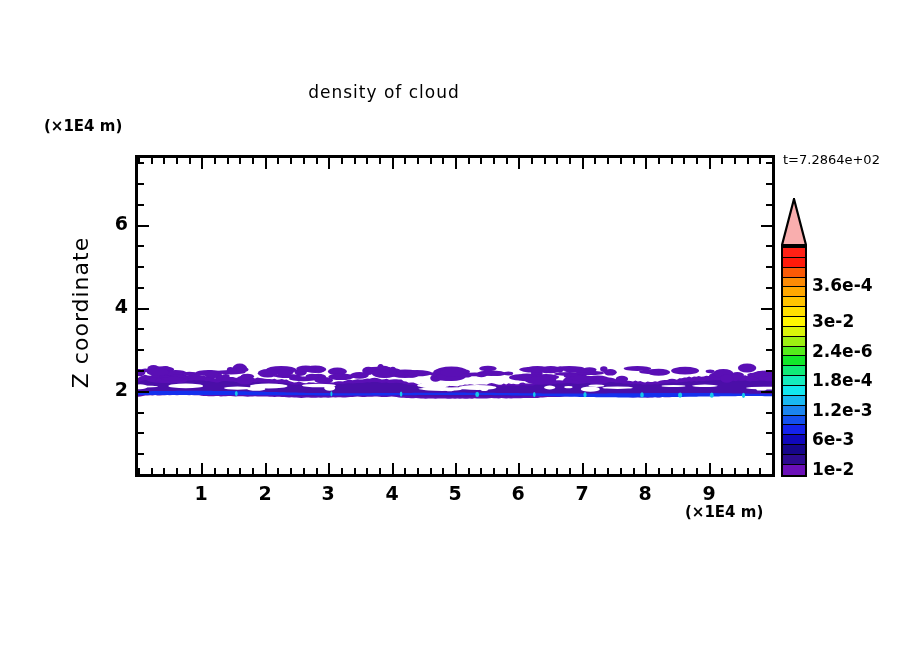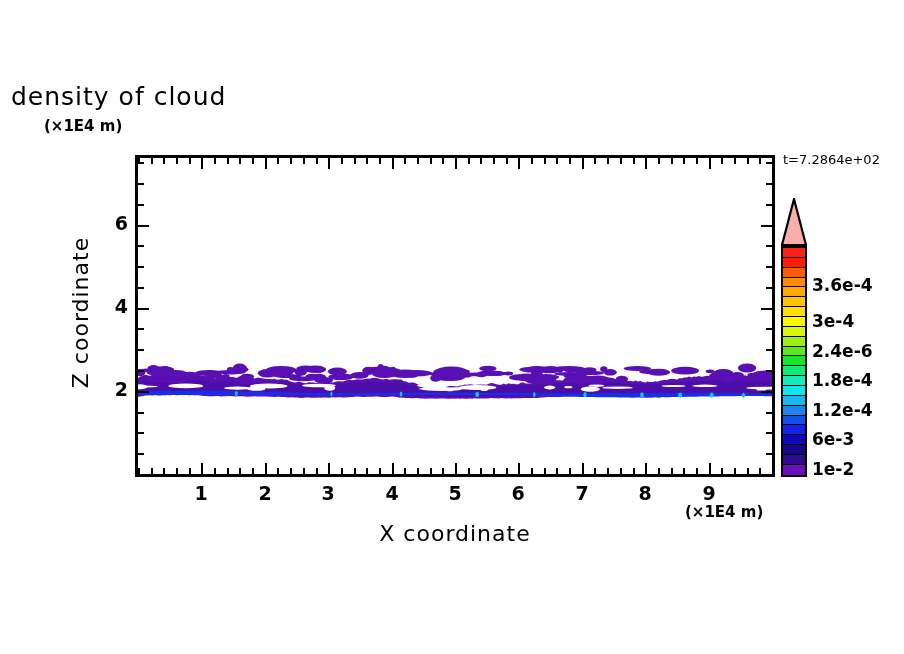--- a/index.html
+++ b/index.html
@@ -5,22 +5,22 @@
   html,body{margin:0;padding:0;background:#ffffff;}
   body{
     width:904px;height:654px;position:relative;overflow:hidden;
     font-family:"DejaVu Sans Mono","Liberation Mono",monospace;
     color:#000;
   }
   .stage{position:absolute;left:0;top:0;width:904px;height:654px;}
 
   
   #chart-title{
-    position:absolute;left:11px;top:82px;width:760px;text-align:left;
-    font-size:25px;letter-spacing:1px;font-weight:400;
+    position:absolute;left:4px;top:82px;width:760px;text-align:center;
+    font-size:17px;letter-spacing:1px;font-weight:400;
     font-family:"DejaVu Sans","Liberation Sans",sans-serif;
   }
   #z-unit-label{
     position:absolute;left:44px;top:117px;font-size:15px;font-weight:bold;
     font-family:"DejaVu Sans","Liberation Sans",sans-serif;
   }
   #x-unit-label{
     position:absolute;left:685px;top:503px;font-size:15px;font-weight:bold;
     font-family:"DejaVu Sans","Liberation Sans",sans-serif;
   }
@@ -71,21 +71,20 @@
 </head>
 <body>
 
 <div class="stage">
 
   <div id="chart-title">density of cloud</div>
 
   <div id="z-unit-label">(×1E4 m)</div>
   <div id="x-unit-label">(×1E4 m)</div>
 
-  <div id="x-axis-title">X coordinate</div>
   <div id="y-axis-title">Z coordinate</div>
 
   <div id="time-stamp">t=7.2864e+02</div>
 
   <div id="plot-frame">
     <div id="plot-inner">
       <svg id="contour-svg" width="634" height="316" viewBox="0 0 634 316" style="position:absolute;left:0;top:0;">
           <path d="M 0.0 220.1 L 2.4 218.6 L 4.9 217.5 L 7.3 216.7 L 9.8 217.6 L 12.2 217.8 L 14.6 216.8 L 17.1 216.5 L 19.5 216.5 L 21.9 216.1 L 24.4 215.7 L 26.8 215.2 L 29.3 214.9 L 31.7 215.3 L 34.1 216.2 L 36.6 216.9 L 39.0 215.8 L 41.5 216.2 L 43.9 215.9 L 46.3 216.2 L 48.8 217.2 L 51.2 217.3 L 53.6 218.0 L 56.1 216.8 L 58.5 217.6 L 61.0 217.1 L 63.4 217.5 L 65.8 217.4 L 68.3 218.5 L 70.7 218.3 L 73.2 219.4 L 75.6 219.9 L 78.0 220.5 L 80.5 220.5 L 82.9 219.2 L 85.3 218.4 L 87.8 218.4 L 90.2 218.7 L 92.7 218.9 L 95.1 219.1 L 97.5 219.8 L 100.0 219.9 L 102.4 220.1 L 104.9 219.8 L 107.3 220.0 L 109.7 219.2 L 112.2 219.2 L 114.6 219.7 L 117.0 220.5 L 119.5 219.6 L 121.9 220.1 L 124.4 220.2 L 126.8 220.7 L 129.2 220.9 L 131.7 220.9 L 134.1 221.2 L 136.6 220.8 L 139.0 221.8 L 141.4 221.6 L 143.9 221.0 L 146.3 221.7 L 148.7 221.4 L 151.2 222.9 L 153.6 223.7 L 156.1 224.4 L 158.5 224.2 L 160.9 223.4 L 163.4 224.3 L 165.8 225.1 L 168.3 225.3 L 170.7 224.2 L 173.1 224.5 L 175.6 224.5 L 178.0 225.1 L 180.4 224.6 L 182.9 225.1 L 185.3 224.2 L 187.8 223.2 L 190.2 223.7 L 192.6 224.3 L 195.1 224.5 L 197.5 223.7 L 200.0 223.3 L 202.4 223.3 L 204.8 223.4 L 207.3 222.8 L 209.7 221.9 L 212.1 221.8 L 214.6 222.2 L 217.0 221.8 L 219.5 221.3 L 221.9 221.4 L 224.3 221.5 L 226.8 220.9 L 229.2 220.4 L 231.7 220.7 L 234.1 219.9 L 236.5 219.8 L 239.0 219.9 L 241.4 220.7 L 243.8 221.6 L 246.3 221.2 L 248.7 220.8 L 251.2 221.8 L 253.6 221.6 L 256.0 221.2 L 258.5 221.2 L 260.9 221.4 L 263.4 221.6 L 265.8 223.2 L 268.2 223.5 L 270.7 224.8 L 273.1 224.4 L 275.5 224.5 L 278.0 225.4 L 280.4 226.5 L 282.9 225.8 L 285.3 226.2 L 287.7 226.7 L 290.2 227.6 L 292.6 227.9 L 295.1 228.6 L 297.5 228.6 L 299.9 228.0 L 302.4 228.7 L 304.8 227.5 L 307.2 227.6 L 309.7 227.5 L 312.1 227.9 L 314.6 228.1 L 317.0 228.2 L 319.4 228.4 L 321.9 227.5 L 324.3 227.6 L 326.8 226.4 L 329.2 226.7 L 331.6 226.2 L 334.1 226.4 L 336.5 227.0 L 338.9 226.7 L 341.4 226.6 L 343.8 226.6 L 346.3 226.5 L 348.7 226.7 L 351.1 225.4 L 353.6 225.1 L 356.0 225.6 L 358.5 226.2 L 360.9 226.7 L 363.3 226.7 L 365.8 225.6 L 368.2 226.4 L 370.6 225.3 L 373.1 226.0 L 375.5 225.8 L 378.0 226.2 L 380.4 226.2 L 382.8 224.8 L 385.3 224.5 L 387.7 225.6 L 390.2 225.6 L 392.6 225.6 L 395.0 225.3 L 397.5 224.0 L 399.9 223.7 L 402.3 224.0 L 404.8 223.9 L 407.2 223.1 L 409.7 223.6 L 412.1 223.8 L 414.5 223.2 L 417.0 223.0 L 419.4 222.3 L 421.9 222.3 L 424.3 222.4 L 426.7 221.8 L 429.2 221.4 L 431.6 221.6 L 434.0 220.9 L 436.5 220.0 L 438.9 220.1 L 441.4 220.6 L 443.8 219.6 L 446.2 218.8 L 448.7 219.4 L 451.1 219.4 L 453.6 219.4 L 456.0 218.9 L 458.4 218.8 L 460.9 219.1 L 463.3 219.8 L 465.7 219.9 L 468.2 220.1 L 470.6 219.5 L 473.1 219.7 L 475.5 220.2 L 477.9 221.2 L 480.4 221.2 L 482.8 221.6 L 485.3 222.8 L 487.7 222.6 L 490.1 222.7 L 492.6 223.1 L 495.0 223.5 L 497.4 222.6 L 499.9 223.4 L 502.3 223.1 L 504.8 224.1 L 507.2 224.4 L 509.6 223.6 L 512.1 224.0 L 514.5 224.1 L 517.0 223.3 L 519.4 223.8 L 521.8 222.8 L 524.3 222.2 L 526.7 221.9 L 529.1 222.0 L 531.6 221.1 L 534.0 220.8 L 536.5 221.1 L 538.9 221.8 L 541.3 220.2 L 543.8 220.2 L 546.2 219.4 L 548.7 219.5 L 551.1 218.6 L 553.5 219.5 L 556.0 218.4 L 558.4 218.8 L 560.8 218.0 L 563.3 218.7 L 565.7 218.6 L 568.2 217.8 L 570.6 217.9 L 573.0 217.6 L 575.5 216.9 L 577.9 216.4 L 580.4 216.1 L 582.8 216.2 L 585.2 217.0 L 587.7 217.8 L 590.1 217.6 L 592.5 218.5 L 595.0 217.9 L 597.4 218.7 L 599.9 217.5 L 602.3 217.8 L 604.7 217.8 L 607.2 217.3 L 609.6 218.3 L 612.1 218.9 L 614.5 218.3 L 616.9 218.4 L 619.4 218.3 L 621.8 217.4 L 624.2 218.0 L 626.7 217.9 L 629.1 218.8 L 631.6 218.8 L 634.0 218.6 L 634.0 237.7 L 631.6 237.8 L 629.1 237.6 L 626.7 237.9 L 624.2 238.0 L 621.8 237.8 L 619.4 237.5 L 616.9 237.5 L 614.5 237.5 L 612.1 237.6 L 609.6 237.8 L 607.2 237.6 L 604.7 237.6 L 602.3 237.5 L 599.9 237.6 L 597.4 237.7 L 595.0 237.7 L 592.5 237.8 L 590.1 237.7 L 587.7 237.4 L 585.2 237.4 L 582.8 237.3 L 580.4 237.3 L 577.9 237.5 L 575.5 237.5 L 573.0 237.5 L 570.6 237.6 L 568.2 237.8 L 565.7 238.0 L 563.3 237.7 L 560.8 238.0 L 558.4 237.9 L 556.0 238.0 L 553.5 238.1 L 551.1 238.1 L 548.7 238.3 L 546.2 238.5 L 543.8 238.7 L 541.3 238.6 L 538.9 238.8 L 536.5 238.7 L 534.0 238.9 L 531.6 239.3 L 529.1 239.3 L 526.7 239.3 L 524.3 239.1 L 521.8 239.5 L 519.4 239.5 L 517.0 239.1 L 514.5 239.4 L 512.1 239.4 L 509.6 239.7 L 507.2 239.5 L 504.8 239.5 L 502.3 239.6 L 499.9 239.3 L 497.4 239.3 L 495.0 239.5 L 492.6 239.3 L 490.1 239.1 L 487.7 239.1 L 485.3 238.7 L 482.8 238.7 L 480.4 238.6 L 477.9 238.4 L 475.5 238.4 L 473.1 238.4 L 470.6 238.5 L 468.2 238.7 L 465.7 238.6 L 463.3 238.4 L 460.9 238.5 L 458.4 238.5 L 456.0 238.3 L 453.6 238.1 L 451.1 238.1 L 448.7 238.3 L 446.2 238.4 L 443.8 238.3 L 441.4 238.1 L 438.9 238.3 L 436.5 238.1 L 434.0 238.2 L 431.6 238.3 L 429.2 238.6 L 426.7 238.6 L 424.3 238.7 L 421.9 239.0 L 419.4 239.0 L 417.0 239.0 L 414.5 239.0 L 412.1 239.0 L 409.7 239.0 L 407.2 239.2 L 404.8 239.5 L 402.3 239.6 L 399.9 240.0 L 397.5 240.0 L 395.0 239.9 L 392.6 239.9 L 390.2 240.1 L 387.7 240.0 L 385.3 240.1 L 382.8 240.3 L 380.4 240.3 L 378.0 240.3 L 375.5 240.2 L 373.1 240.4 L 370.6 240.2 L 368.2 240.4 L 365.8 240.2 L 363.3 240.1 L 360.9 240.4 L 358.5 240.3 L 356.0 240.3 L 353.6 240.1 L 351.1 240.3 L 348.7 240.6 L 346.3 240.6 L 343.8 240.6 L 341.4 240.6 L 338.9 240.6 L 336.5 240.3 L 334.1 240.7 L 331.6 240.5 L 329.2 240.8 L 326.8 240.7 L 324.3 240.6 L 321.9 240.7 L 319.4 240.6 L 317.0 240.8 L 314.6 240.6 L 312.1 240.7 L 309.7 240.8 L 307.2 240.6 L 304.8 240.6 L 302.4 240.6 L 299.9 240.6 L 297.5 240.8 L 295.1 240.6 L 292.6 240.4 L 290.2 240.5 L 287.7 240.7 L 285.3 240.6 L 282.9 240.4 L 280.4 240.3 L 278.0 240.0 L 275.5 240.3 L 273.1 240.2 L 270.7 240.0 L 268.2 240.0 L 265.8 239.8 L 263.4 239.7 L 260.9 239.4 L 258.5 239.1 L 256.0 238.8 L 253.6 238.6 L 251.2 238.7 L 248.7 238.9 L 246.3 238.9 L 243.8 238.9 L 241.4 238.7 L 239.0 238.4 L 236.5 238.6 L 234.1 238.8 L 231.7 238.8 L 229.2 238.8 L 226.8 239.0 L 224.3 238.9 L 221.9 238.7 L 219.5 238.6 L 217.0 238.8 L 214.6 239.1 L 212.1 238.9 L 209.7 239.3 L 207.3 239.4 L 204.8 239.5 L 202.4 239.3 L 200.0 239.3 L 197.5 239.5 L 195.1 239.2 L 192.6 239.4 L 190.2 239.8 L 187.8 239.5 L 185.3 239.6 L 182.9 239.7 L 180.4 239.6 L 178.0 239.7 L 175.6 239.7 L 173.1 239.8 L 170.7 239.6 L 168.3 239.6 L 165.8 239.8 L 163.4 239.9 L 160.9 239.7 L 158.5 239.5 L 156.1 239.6 L 153.6 239.2 L 151.2 239.4 L 148.7 239.2 L 146.3 239.0 L 143.9 239.0 L 141.4 238.8 L 139.0 238.7 L 136.6 238.9 L 134.1 238.8 L 131.7 238.7 L 129.2 238.6 L 126.8 238.4 L 124.4 238.6 L 121.9 238.4 L 119.5 238.5 L 117.0 238.3 L 114.6 238.4 L 112.2 238.4 L 109.7 238.7 L 107.3 238.6 L 104.9 238.3 L 102.4 238.2 L 100.0 238.3 L 97.5 238.4 L 95.1 238.3 L 92.7 238.0 L 90.2 238.1 L 87.8 238.2 L 85.3 238.2 L 82.9 238.4 L 80.5 238.1 L 78.0 238.1 L 75.6 238.2 L 73.2 238.2 L 70.7 238.2 L 68.3 237.9 L 65.8 237.9 L 63.4 237.7 L 61.0 237.3 L 58.5 237.3 L 56.1 237.2 L 53.6 237.1 L 51.2 237.2 L 48.8 237.1 L 46.3 237.0 L 43.9 237.1 L 41.5 237.1 L 39.0 237.2 L 36.6 237.0 L 34.1 237.0 L 31.7 237.2 L 29.3 237.0 L 26.8 237.3 L 24.4 237.3 L 21.9 237.5 L 19.5 237.4 L 17.1 237.1 L 14.6 237.4 L 12.2 237.3 L 9.8 237.4 L 7.3 237.6 L 4.9 237.9 L 2.4 238.4 L 0.0 238.8 Z" fill="#5a0fb5"></path>
           <path d="M 0.0 224.1 L 2.4 223.2 L 4.9 222.6 L 7.3 222.0 L 9.8 222.6 L 12.2 222.7 L 14.6 222.1 L 17.1 221.9 L 19.5 221.9 L 21.9 221.6 L 24.4 221.4 L 26.8 221.1 L 29.3 220.9 L 31.7 221.1 L 34.1 221.7 L 36.6 222.2 L 39.0 221.5 L 41.5 221.8 L 43.9 221.6 L 46.3 221.7 L 48.8 222.3 L 51.2 222.4 L 53.6 222.8 L 56.1 222.1 L 58.5 222.6 L 61.0 222.3 L 63.4 222.5 L 65.8 222.5 L 68.3 223.2 L 70.7 223.0 L 73.2 223.7 L 75.6 224.0 L 78.0 224.4 L 80.5 224.4 L 82.9 223.6 L 85.3 223.1 L 87.8 223.1 L 90.2 223.3 L 92.7 223.4 L 95.1 223.5 L 97.5 224.0 L 100.0 224.0 L 102.4 224.2 L 104.9 223.9 L 107.3 224.1 L 109.7 223.6 L 112.2 223.6 L 114.6 223.9 L 117.0 224.4 L 119.5 223.8 L 121.9 224.1 L 124.4 224.2 L 126.8 224.5 L 129.2 224.6 L 131.7 224.7 L 134.1 224.8 L 136.6 224.6 L 139.0 225.2 L 141.4 225.1 L 143.9 224.7 L 146.3 225.1 L 148.7 224.9 L 151.2 225.9 L 153.6 226.4 L 156.1 226.8 L 158.5 226.7 L 160.9 226.2 L 163.4 226.7 L 165.8 227.2 L 168.3 227.4 L 170.7 226.7 L 173.1 226.9 L 175.6 226.9 L 178.0 227.3 L 180.4 227.0 L 182.9 227.2 L 185.3 226.7 L 187.8 226.1 L 190.2 226.4 L 192.6 226.8 L 195.1 226.9 L 197.5 226.4 L 200.0 226.1 L 202.4 226.1 L 204.8 226.2 L 207.3 225.8 L 209.7 225.2 L 212.1 225.2 L 214.6 225.4 L 217.0 225.2 L 219.5 224.9 L 221.9 225.0 L 224.3 225.0 L 226.8 224.7 L 229.2 224.3 L 231.7 224.5 L 234.1 224.1 L 236.5 224.0 L 239.0 224.0 L 241.4 224.6 L 243.8 225.1 L 246.3 224.8 L 248.7 224.6 L 251.2 225.2 L 253.6 225.1 L 256.0 224.9 L 258.5 224.8 L 260.9 225.0 L 263.4 225.1 L 265.8 226.1 L 268.2 226.2 L 270.7 227.0 L 273.1 226.8 L 275.5 226.9 L 278.0 227.5 L 280.4 228.1 L 282.9 227.7 L 285.3 228.0 L 287.7 228.3 L 290.2 228.8 L 292.6 229.0 L 295.1 229.4 L 297.5 229.4 L 299.9 229.1 L 302.4 229.5 L 304.8 228.7 L 307.2 228.8 L 309.7 228.7 L 312.1 229.0 L 314.6 229.1 L 317.0 229.2 L 319.4 229.3 L 321.9 228.8 L 324.3 228.8 L 326.8 228.1 L 329.2 228.2 L 331.6 227.9 L 334.1 228.0 L 336.5 228.4 L 338.9 228.2 L 341.4 228.2 L 343.8 228.2 L 346.3 228.1 L 348.7 228.2 L 351.1 227.5 L 353.6 227.3 L 356.0 227.6 L 358.5 227.9 L 360.9 228.2 L 363.3 228.2 L 365.8 227.6 L 368.2 228.1 L 370.6 227.4 L 373.1 227.8 L 375.5 227.7 L 378.0 227.9 L 380.4 227.9 L 382.8 227.1 L 385.3 226.9 L 387.7 227.5 L 390.2 227.6 L 392.6 227.6 L 395.0 227.4 L 397.5 226.6 L 399.9 226.4 L 402.3 226.5 L 404.8 226.5 L 407.2 226.0 L 409.7 226.3 L 412.1 226.5 L 414.5 226.1 L 417.0 226.0 L 419.4 225.5 L 421.9 225.5 L 424.3 225.6 L 426.7 225.2 L 429.2 224.9 L 431.6 225.1 L 434.0 224.6 L 436.5 224.1 L 438.9 224.2 L 441.4 224.4 L 443.8 223.9 L 446.2 223.4 L 448.7 223.7 L 451.1 223.7 L 453.6 223.7 L 456.0 223.4 L 458.4 223.4 L 460.9 223.5 L 463.3 224.0 L 465.7 224.0 L 468.2 224.2 L 470.6 223.8 L 473.1 223.9 L 475.5 224.2 L 477.9 224.8 L 480.4 224.8 L 482.8 225.1 L 485.3 225.8 L 487.7 225.7 L 490.1 225.8 L 492.6 226.0 L 495.0 226.2 L 497.4 225.7 L 499.9 226.2 L 502.3 226.0 L 504.8 226.7 L 507.2 226.8 L 509.6 226.3 L 512.1 226.6 L 514.5 226.6 L 517.0 226.2 L 519.4 226.5 L 521.8 225.9 L 524.3 225.4 L 526.7 225.3 L 529.1 225.3 L 531.6 224.8 L 534.0 224.6 L 536.5 224.8 L 538.9 225.2 L 541.3 224.2 L 543.8 224.2 L 546.2 223.7 L 548.7 223.8 L 551.1 223.2 L 553.5 223.8 L 556.0 223.1 L 558.4 223.4 L 560.8 222.9 L 563.3 223.3 L 565.7 223.2 L 568.2 222.7 L 570.6 222.8 L 573.0 222.6 L 575.5 222.2 L 577.9 221.9 L 580.4 221.6 L 582.8 221.7 L 585.2 222.2 L 587.7 222.7 L 590.1 222.6 L 592.5 223.2 L 595.0 222.8 L 597.4 223.3 L 599.9 222.6 L 602.3 222.7 L 604.7 222.7 L 607.2 222.4 L 609.6 223.1 L 612.1 223.4 L 614.5 223.0 L 616.9 223.1 L 619.4 223.0 L 621.8 222.5 L 624.2 222.8 L 626.7 222.8 L 629.1 223.3 L 631.6 223.3 L 634.0 223.2 L 634.0 236.3 L 631.6 236.4 L 629.1 236.2 L 626.7 236.5 L 624.2 236.5 L 621.8 236.4 L 619.4 236.2 L 616.9 236.1 L 614.5 236.2 L 612.1 236.2 L 609.6 236.4 L 607.2 236.3 L 604.7 236.3 L 602.3 236.1 L 599.9 236.2 L 597.4 236.3 L 595.0 236.4 L 592.5 236.4 L 590.1 236.3 L 587.7 236.0 L 585.2 236.1 L 582.8 236.0 L 580.4 236.0 L 577.9 236.1 L 575.5 236.2 L 573.0 236.2 L 570.6 236.2 L 568.2 236.4 L 565.7 236.5 L 563.3 236.3 L 560.8 236.6 L 558.4 236.5 L 556.0 236.6 L 553.5 236.6 L 551.1 236.6 L 548.7 236.8 L 546.2 237.0 L 543.8 237.1 L 541.3 237.0 L 538.9 237.2 L 536.5 237.1 L 534.0 237.3 L 531.6 237.6 L 529.1 237.6 L 526.7 237.6 L 524.3 237.5 L 521.8 237.7 L 519.4 237.7 L 517.0 237.5 L 514.5 237.6 L 512.1 237.7 L 509.6 237.9 L 507.2 237.8 L 504.8 237.8 L 502.3 237.8 L 499.9 237.6 L 497.4 237.6 L 495.0 237.7 L 492.6 237.6 L 490.1 237.4 L 487.7 237.4 L 485.3 237.1 L 482.8 237.2 L 480.4 237.0 L 477.9 236.9 L 475.5 236.9 L 473.1 236.8 L 470.6 237.0 L 468.2 237.1 L 465.7 237.0 L 463.3 236.9 L 460.9 237.0 L 458.4 236.9 L 456.0 236.8 L 453.6 236.6 L 451.1 236.6 L 448.7 236.8 L 446.2 236.9 L 443.8 236.8 L 441.4 236.7 L 438.9 236.8 L 436.5 236.6 L 434.0 236.7 L 431.6 236.8 L 429.2 237.1 L 426.7 237.0 L 424.3 237.1 L 421.9 237.4 L 419.4 237.4 L 417.0 237.4 L 414.5 237.3 L 412.1 237.4 L 409.7 237.4 L 407.2 237.5 L 404.8 237.7 L 402.3 237.9 L 399.9 238.1 L 397.5 238.1 L 395.0 238.1 L 392.6 238.1 L 390.2 238.2 L 387.7 238.2 L 385.3 238.2 L 382.8 238.4 L 380.4 238.4 L 378.0 238.4 L 375.5 238.3 L 373.1 238.5 L 370.6 238.3 L 368.2 238.5 L 365.8 238.3 L 363.3 238.2 L 360.9 238.5 L 358.5 238.4 L 356.0 238.4 L 353.6 238.2 L 351.1 238.4 L 348.7 238.6 L 346.3 238.7 L 343.8 238.6 L 341.4 238.6 L 338.9 238.6 L 336.5 238.4 L 334.1 238.7 L 331.6 238.6 L 329.2 238.8 L 326.8 238.7 L 324.3 238.6 L 321.9 238.7 L 319.4 238.6 L 317.0 238.8 L 314.6 238.6 L 312.1 238.7 L 309.7 238.8 L 307.2 238.6 L 304.8 238.6 L 302.4 238.6 L 299.9 238.7 L 297.5 238.8 L 295.1 238.6 L 292.6 238.5 L 290.2 238.5 L 287.7 238.7 L 285.3 238.6 L 282.9 238.5 L 280.4 238.4 L 278.0 238.2 L 275.5 238.4 L 273.1 238.3 L 270.7 238.2 L 268.2 238.1 L 265.8 238.0 L 263.4 237.9 L 260.9 237.7 L 258.5 237.4 L 256.0 237.2 L 253.6 237.0 L 251.2 237.1 L 248.7 237.3 L 246.3 237.3 L 243.8 237.2 L 241.4 237.1 L 239.0 236.8 L 236.5 237.0 L 234.1 237.2 L 231.7 237.2 L 229.2 237.2 L 226.8 237.3 L 224.3 237.2 L 221.9 237.1 L 219.5 237.0 L 217.0 237.2 L 214.6 237.4 L 212.1 237.3 L 209.7 237.6 L 207.3 237.7 L 204.8 237.7 L 202.4 237.6 L 200.0 237.6 L 197.5 237.8 L 195.1 237.6 L 192.6 237.7 L 190.2 238.0 L 187.8 237.7 L 185.3 237.8 L 182.9 237.9 L 180.4 237.8 L 178.0 237.9 L 175.6 237.9 L 173.1 238.0 L 170.7 237.8 L 168.3 237.8 L 165.8 238.0 L 163.4 238.1 L 160.9 237.9 L 158.5 237.8 L 156.1 237.8 L 153.6 237.5 L 151.2 237.6 L 148.7 237.5 L 146.3 237.4 L 143.9 237.3 L 141.4 237.2 L 139.0 237.1 L 136.6 237.3 L 134.1 237.2 L 131.7 237.1 L 129.2 237.0 L 126.8 236.9 L 124.4 237.0 L 121.9 236.8 L 119.5 237.0 L 117.0 236.8 L 114.6 236.9 L 112.2 236.9 L 109.7 237.1 L 107.3 237.0 L 104.9 236.8 L 102.4 236.7 L 100.0 236.8 L 97.5 236.9 L 95.1 236.8 L 92.7 236.6 L 90.2 236.6 L 87.8 236.7 L 85.3 236.7 L 82.9 236.8 L 80.5 236.6 L 78.0 236.6 L 75.6 236.7 L 73.2 236.7 L 70.7 236.7 L 68.3 236.5 L 65.8 236.4 L 63.4 236.3 L 61.0 236.0 L 58.5 236.0 L 56.1 235.9 L 53.6 235.9 L 51.2 235.9 L 48.8 235.8 L 46.3 235.8 L 43.9 235.8 L 41.5 235.8 L 39.0 235.9 L 36.6 235.8 L 34.1 235.7 L 31.7 235.9 L 29.3 235.8 L 26.8 236.0 L 24.4 236.0 L 21.9 236.1 L 19.5 236.0 L 17.1 235.9 L 14.6 236.1 L 12.2 236.0 L 9.8 236.1 L 7.3 236.2 L 4.9 236.5 L 2.4 236.9 L 0.0 237.2 Z" fill="#4b0ea8"></path>
           <path d="M 0.0 233.4 L 2.4 233.3 L 4.9 233.3 L 7.3 233.2 L 9.8 233.2 L 12.2 233.2 L 14.6 233.1 L 17.1 233.1 L 19.5 233.1 L 21.9 233.0 L 24.4 233.0 L 26.8 233.0 L 29.3 232.9 L 31.7 232.9 L 34.1 232.9 L 36.6 232.9 L 39.0 232.8 L 41.5 232.8 L 43.9 232.8 L 46.3 232.8 L 48.8 232.8 L 51.2 232.8 L 53.6 232.8 L 56.1 232.8 L 58.5 232.8 L 61.0 232.8 L 63.4 232.8 L 65.8 232.8 L 68.3 232.8 L 70.7 232.8 L 73.2 232.8 L 75.6 232.9 L 78.0 232.9 L 80.5 232.9 L 82.9 232.9 L 85.3 233.0 L 87.8 233.0 L 90.2 233.0 L 92.7 233.1 L 95.1 233.1 L 97.5 233.2 L 100.0 233.2 L 102.4 233.2 L 104.9 233.3 L 107.3 233.3 L 109.7 233.4 L 112.2 233.4 L 114.6 233.5 L 117.0 233.6 L 119.5 233.6 L 121.9 233.7 L 124.4 233.7 L 126.8 233.8 L 129.2 233.9 L 131.7 233.9 L 134.1 234.0 L 136.6 234.1 L 139.0 234.1 L 141.4 234.2 L 143.9 234.3 L 146.3 234.3 L 148.7 234.4 L 151.2 234.5 L 153.6 234.5 L 156.1 234.6 L 158.5 234.6 L 160.9 234.7 L 163.4 234.8 L 165.8 234.8 L 168.3 234.9 L 170.7 235.0 L 173.1 235.0 L 175.6 235.0 L 178.0 235.0 L 180.4 235.1 L 182.9 235.1 L 185.3 235.1 L 187.8 235.1 L 190.2 235.1 L 192.6 235.2 L 195.1 235.2 L 197.5 235.2 L 200.0 235.2 L 202.4 235.2 L 204.8 235.2 L 207.3 235.2 L 209.7 235.2 L 212.1 235.2 L 214.6 235.2 L 217.0 235.2 L 219.5 235.2 L 221.9 235.2 L 224.3 235.2 L 226.8 235.2 L 229.2 235.2 L 231.7 235.2 L 234.1 235.1 L 236.5 235.1 L 239.0 235.1 L 241.4 235.1 L 243.8 235.1 L 246.3 235.1 L 248.7 235.1 L 251.2 235.0 L 253.6 235.0 L 256.0 235.0 L 258.5 235.0 L 260.9 235.0 L 263.4 234.9 L 265.8 234.9 L 268.2 234.9 L 270.7 234.9 L 273.1 234.9 L 275.5 234.8 L 278.0 234.8 L 280.4 234.8 L 282.9 234.8 L 285.3 234.8 L 287.7 234.8 L 290.2 234.7 L 292.6 234.7 L 295.1 234.7 L 297.5 234.7 L 299.9 234.7 L 302.4 234.7 L 304.8 234.7 L 307.2 234.7 L 309.7 234.7 L 312.1 234.6 L 314.6 234.6 L 317.0 234.6 L 319.4 234.6 L 321.9 234.6 L 324.3 234.6 L 326.8 234.6 L 329.2 234.7 L 331.6 234.7 L 334.1 234.7 L 336.5 234.7 L 338.9 234.7 L 341.4 234.7 L 343.8 234.7 L 346.3 234.7 L 348.7 234.8 L 351.1 234.8 L 353.6 234.8 L 356.0 234.8 L 358.5 234.9 L 360.9 234.9 L 363.3 234.9 L 365.8 234.9 L 368.2 235.0 L 370.6 235.0 L 373.1 235.0 L 375.5 235.1 L 378.0 235.1 L 380.4 235.1 L 382.8 235.2 L 385.3 235.2 L 387.7 235.2 L 390.2 235.3 L 392.6 235.3 L 395.0 235.3 L 397.5 235.3 L 399.9 235.3 L 402.3 235.3 L 404.8 235.4 L 407.2 235.4 L 409.7 235.4 L 412.1 235.4 L 414.5 235.4 L 417.0 235.4 L 419.4 235.4 L 421.9 235.4 L 424.3 235.4 L 426.7 235.4 L 429.2 235.4 L 431.6 235.4 L 434.0 235.4 L 436.5 235.4 L 438.9 235.4 L 441.4 235.4 L 443.8 235.4 L 446.2 235.4 L 448.7 235.4 L 451.1 235.4 L 453.6 235.4 L 456.0 235.4 L 458.4 235.4 L 460.9 235.4 L 463.3 235.4 L 465.7 235.4 L 468.2 235.4 L 470.6 235.3 L 473.1 235.3 L 475.5 235.3 L 477.9 235.3 L 480.4 235.3 L 482.8 235.3 L 485.3 235.3 L 487.7 235.3 L 490.1 235.2 L 492.6 235.2 L 495.0 235.2 L 497.4 235.2 L 499.9 235.2 L 502.3 235.2 L 504.8 235.2 L 507.2 235.1 L 509.6 235.1 L 512.1 235.1 L 514.5 235.1 L 517.0 235.1 L 519.4 235.1 L 521.8 235.1 L 524.3 235.1 L 526.7 235.0 L 529.1 235.0 L 531.6 235.0 L 534.0 235.0 L 536.5 235.0 L 538.9 235.0 L 541.3 235.0 L 543.8 235.0 L 546.2 235.0 L 548.7 235.0 L 551.1 235.0 L 553.5 235.0 L 556.0 235.0 L 558.4 235.0 L 560.8 235.0 L 563.3 235.0 L 565.7 235.1 L 568.2 235.1 L 570.6 235.1 L 573.0 235.1 L 575.5 235.1 L 577.9 235.1 L 580.4 235.2 L 582.8 235.2 L 585.2 235.2 L 587.7 235.3 L 590.1 235.3 L 592.5 235.3 L 595.0 235.4 L 597.4 235.4 L 599.9 235.4 L 602.3 235.5 L 604.7 235.5 L 607.2 235.6 L 609.6 235.6 L 612.1 235.7 L 614.5 235.7 L 616.9 235.7 L 619.4 235.8 L 621.8 235.8 L 624.2 235.8 L 626.7 235.8 L 629.1 235.9 L 631.6 235.9 L 634.0 235.9 L 634.0 238.3 L 631.6 238.2 L 629.1 238.2 L 626.7 238.2 L 624.2 238.1 L 621.8 238.1 L 619.4 238.1 L 616.9 238.1 L 614.5 238.1 L 612.1 238.1 L 609.6 238.1 L 607.2 238.1 L 604.7 238.1 L 602.3 238.1 L 599.9 238.1 L 597.4 238.2 L 595.0 238.2 L 592.5 238.2 L 590.1 238.2 L 587.7 238.3 L 585.2 238.3 L 582.8 238.3 L 580.4 238.4 L 577.9 238.4 L 575.5 238.4 L 573.0 238.5 L 570.6 238.5 L 568.2 238.5 L 565.7 238.6 L 563.3 238.6 L 560.8 238.6 L 558.4 238.7 L 556.0 238.7 L 553.5 238.7 L 551.1 238.8 L 548.7 238.8 L 546.2 238.8 L 543.8 238.9 L 541.3 238.9 L 538.9 239.0 L 536.5 239.0 L 534.0 239.0 L 531.6 239.1 L 529.1 239.1 L 526.7 239.1 L 524.3 239.1 L 521.8 239.2 L 519.4 239.2 L 517.0 239.2 L 514.5 239.2 L 512.1 239.3 L 509.6 239.3 L 507.2 239.3 L 504.8 239.3 L 502.3 239.3 L 499.9 239.3 L 497.4 239.4 L 495.0 239.4 L 492.6 239.4 L 490.1 239.4 L 487.7 239.4 L 485.3 239.4 L 482.8 239.4 L 480.4 239.4 L 477.9 239.3 L 475.5 239.3 L 473.1 239.3 L 470.6 239.3 L 468.2 239.3 L 465.7 239.3 L 463.3 239.2 L 460.9 239.2 L 458.4 239.2 L 456.0 239.1 L 453.6 239.1 L 451.1 239.1 L 448.7 239.0 L 446.2 239.0 L 443.8 238.9 L 441.4 238.9 L 438.9 238.8 L 436.5 238.8 L 434.0 238.7 L 431.6 238.7 L 429.2 238.6 L 426.7 238.6 L 424.3 238.5 L 421.9 238.4 L 419.4 238.4 L 417.0 238.3 L 414.5 238.2 L 412.1 238.2 L 409.7 238.1 L 407.2 238.0 L 404.8 238.0 L 402.3 237.9 L 399.9 237.8 L 397.5 237.8 L 395.0 237.7 L 392.6 237.6 L 390.2 237.6 L 387.7 237.6 L 385.3 237.5 L 382.8 237.5 L 380.4 237.5 L 378.0 237.4 L 375.5 237.4 L 373.1 237.4 L 370.6 237.3 L 368.2 237.3 L 365.8 237.3 L 363.3 237.2 L 360.9 237.2 L 358.5 237.2 L 356.0 237.2 L 353.6 237.1 L 351.1 237.1 L 348.7 237.1 L 346.3 237.1 L 343.8 237.1 L 341.4 237.0 L 338.9 237.0 L 336.5 237.0 L 334.1 237.0 L 331.6 237.0 L 329.2 237.0 L 326.8 237.0 L 324.3 237.0 L 321.9 237.0 L 319.4 237.0 L 317.0 237.0 L 314.6 237.0 L 312.1 237.0 L 309.7 237.0 L 307.2 237.0 L 304.8 237.0 L 302.4 237.0 L 299.9 237.0 L 297.5 237.0 L 295.1 237.0 L 292.6 237.1 L 290.2 237.1 L 287.7 237.1 L 285.3 237.1 L 282.9 237.1 L 280.4 237.1 L 278.0 237.2 L 275.5 237.2 L 273.1 237.2 L 270.7 237.2 L 268.2 237.2 L 265.8 237.2 L 263.4 237.3 L 260.9 237.3 L 258.5 237.3 L 256.0 237.3 L 253.6 237.3 L 251.2 237.4 L 248.7 237.4 L 246.3 237.4 L 243.8 237.4 L 241.4 237.4 L 239.0 237.4 L 236.5 237.5 L 234.1 237.5 L 231.7 237.5 L 229.2 237.5 L 226.8 237.5 L 224.3 237.5 L 221.9 237.5 L 219.5 237.5 L 217.0 237.5 L 214.6 237.5 L 212.1 237.5 L 209.7 237.5 L 207.3 237.5 L 204.8 237.5 L 202.4 237.5 L 200.0 237.5 L 197.5 237.5 L 195.1 237.5 L 192.6 237.5 L 190.2 237.5 L 187.8 237.5 L 185.3 237.4 L 182.9 237.4 L 180.4 237.4 L 178.0 237.4 L 175.6 237.3 L 173.1 237.3 L 170.7 237.3 L 168.3 237.3 L 165.8 237.3 L 163.4 237.3 L 160.9 237.3 L 158.5 237.3 L 156.1 237.3 L 153.6 237.3 L 151.2 237.3 L 148.7 237.3 L 146.3 237.3 L 143.9 237.3 L 141.4 237.3 L 139.0 237.3 L 136.6 237.3 L 134.1 237.3 L 131.7 237.3 L 129.2 237.2 L 126.8 237.2 L 124.4 237.2 L 121.9 237.2 L 119.5 237.2 L 117.0 237.2 L 114.6 237.2 L 112.2 237.2 L 109.7 237.1 L 107.3 237.1 L 104.9 237.1 L 102.4 237.1 L 100.0 237.1 L 97.5 237.1 L 95.1 237.1 L 92.7 237.0 L 90.2 237.0 L 87.8 237.0 L 85.3 237.0 L 82.9 237.0 L 80.5 237.0 L 78.0 237.0 L 75.6 237.0 L 73.2 237.0 L 70.7 237.0 L 68.3 237.0 L 65.8 236.9 L 63.4 236.9 L 61.0 236.9 L 58.5 236.9 L 56.1 236.9 L 53.6 236.9 L 51.2 236.9 L 48.8 236.9 L 46.3 236.9 L 43.9 236.9 L 41.5 236.9 L 39.0 236.9 L 36.6 236.9 L 34.1 236.9 L 31.7 236.9 L 29.3 236.9 L 26.8 236.9 L 24.4 236.9 L 21.9 236.9 L 19.5 236.9 L 17.1 236.9 L 14.6 236.9 L 12.2 236.9 L 9.8 236.9 L 7.3 236.9 L 4.9 236.9 L 2.4 236.9 L 0.0 236.9 Z" fill="#1430ee"></path>
@@ -425,21 +424,21 @@
       <div class="cb-band" style="background: rgb(27, 132, 239); height: 9.86957px;"></div>
       <div class="cb-band" style="background: rgb(20, 80, 238); height: 9.86957px;"></div>
       <div class="cb-band" style="background: rgb(20, 35, 236); height: 9.86957px;"></div>
       <div class="cb-band" style="background: rgb(16, 8, 187); height: 9.86957px;"></div>
       <div class="cb-band" style="background: rgb(22, 6, 138); height: 9.86957px;"></div>
       <div class="cb-band" style="background: rgb(45, 10, 143); height: 9.86957px;"></div>
       <div class="cb-band" style="background: rgb(107, 16, 184); height: 9.86957px;"></div>
     </div>
   <div id="cb-label-layer">
       <div class="cb-label" style="top: 275px;">3.6e-4</div>
-      <div class="cb-label" style="top: 311.022px;">3e-4</div>
+      <div class="cb-label" style="top: 311.022px;">3e-2</div>
       <div class="cb-label" style="top: 340.63px;">2.4e-6</div>
       <div class="cb-label" style="top: 370.239px;">1.8e-4</div>
-      <div class="cb-label" style="top: 399.848px;">1.2e-4</div>
+      <div class="cb-label" style="top: 399.848px;">1.2e-3</div>
       <div class="cb-label" style="top: 429.457px;">6e-3</div>
       <div class="cb-label" style="top: 459.065px;">1e-2</div>
     </div>
 
 </div>
 
 </body></html>

